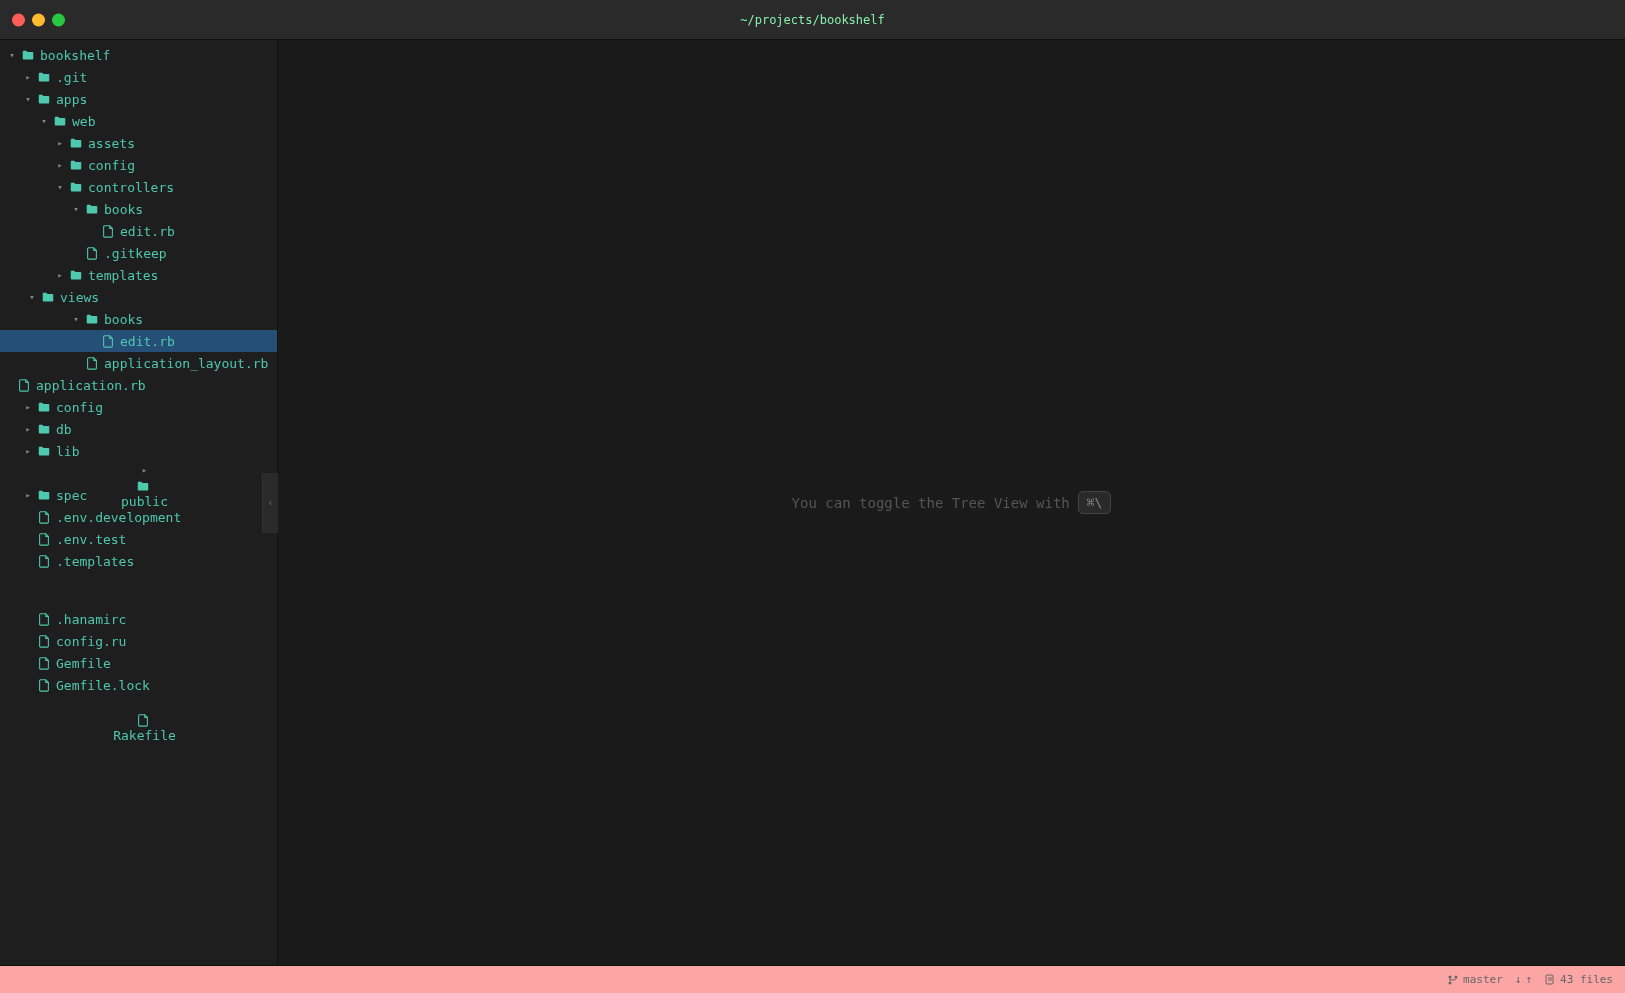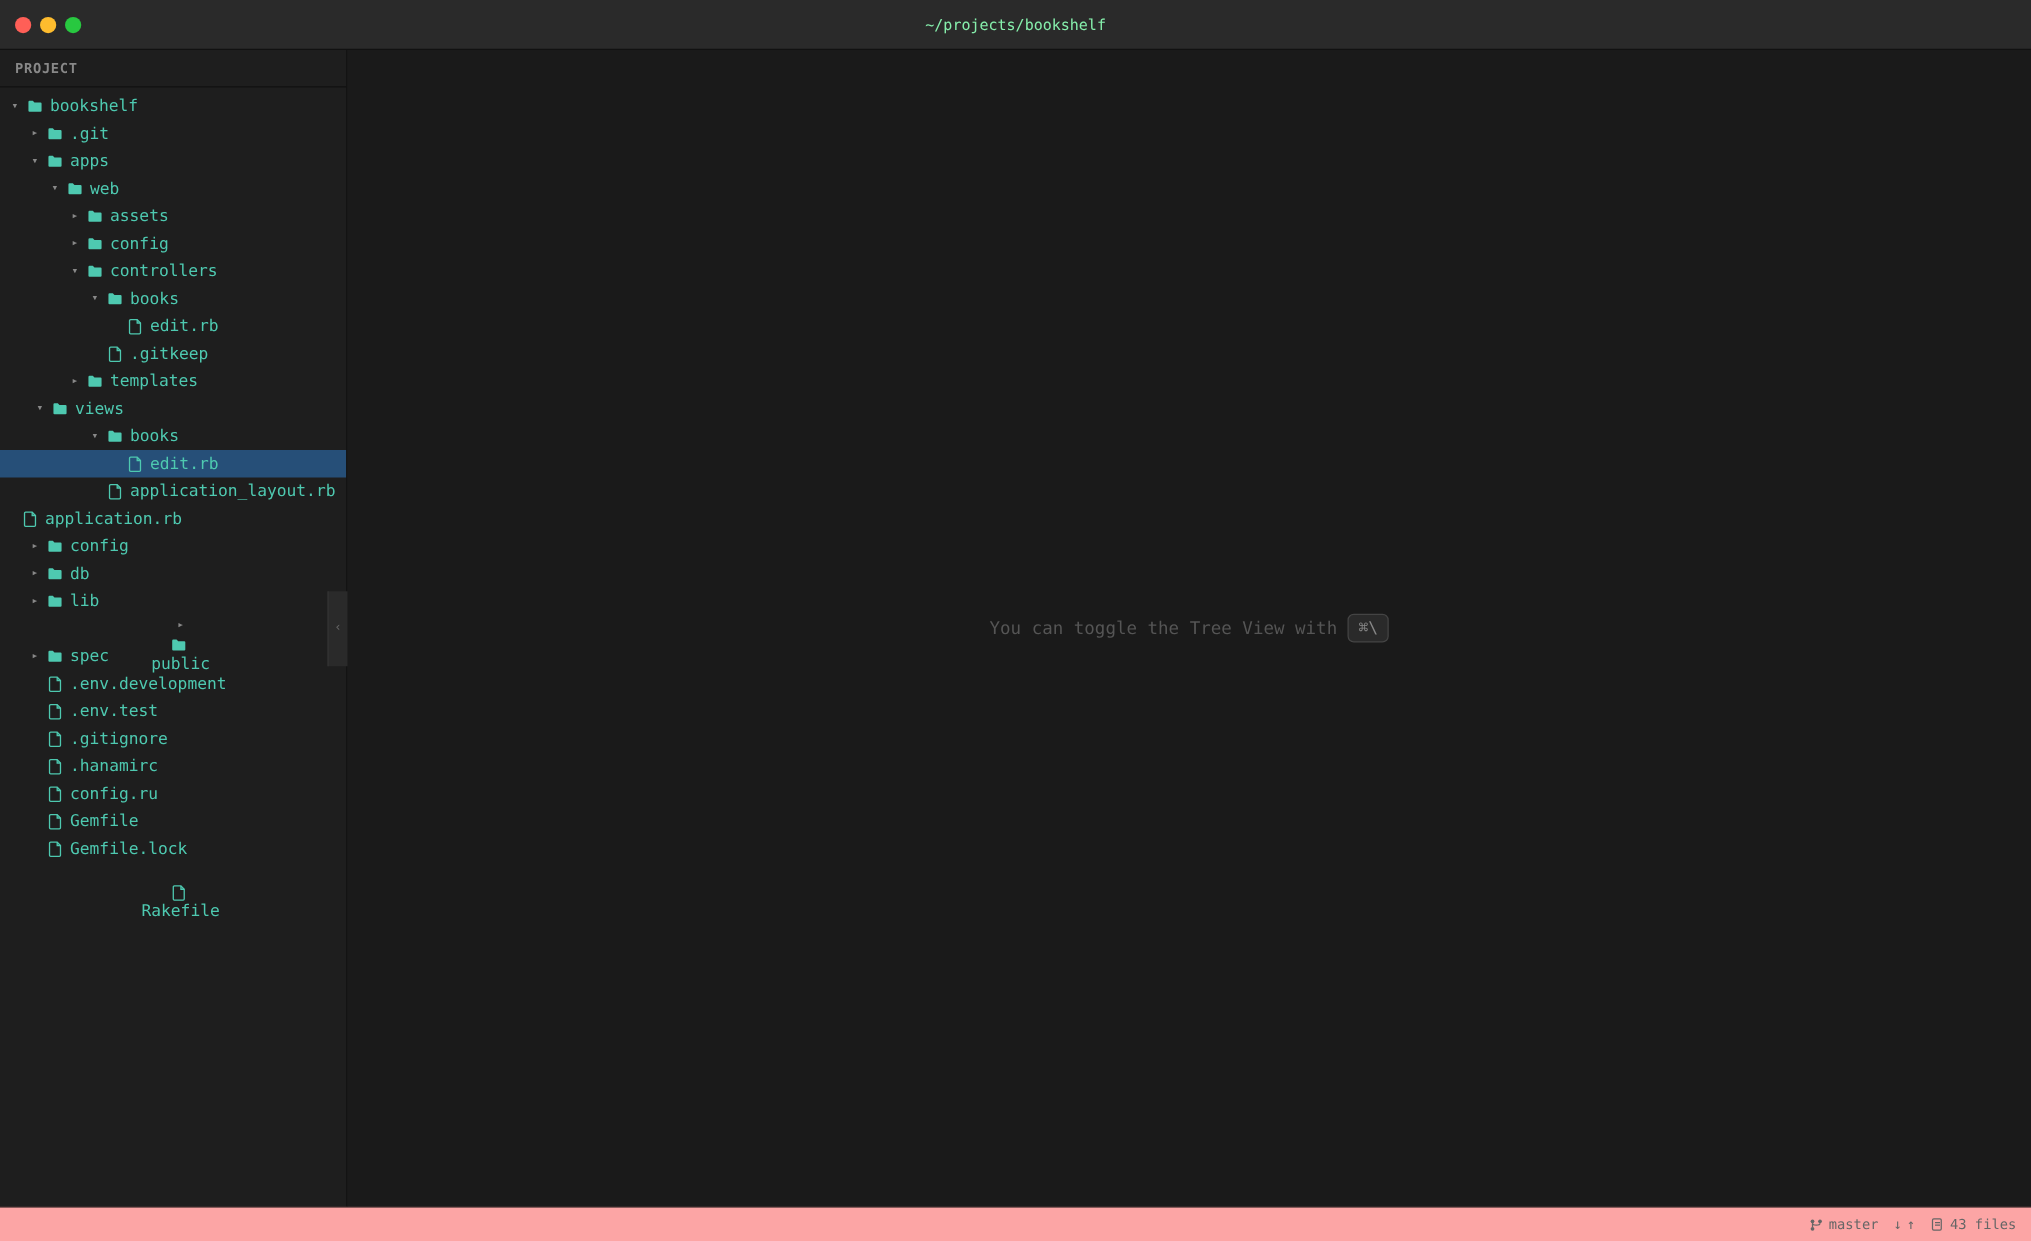--- a/index.html
+++ b/index.html
@@ -211,21 +211,20 @@
     <div class="traffic-light tl-close"></div>
     <div class="traffic-light tl-min"></div>
     <div class="traffic-light tl-max"></div>
   </div>
   <span class="titlebar-text">~/projects/bookshelf</span>
 </div>
 
 <div class="main-layout">
 
   <div class="sidebar">
-    <div class="sidebar-header">Project</div>
     <div class="tree" id="tree-container">
     <div class="tree-item" style="padding-left: 4px;">
           <span class="chevron open"></span>
           <span class="folder-icon">
             <svg viewBox="0 0 16 16" xmlns="http://www.w3.org/2000/svg">
     <path d="M2 4a1 1 0 011-1h3l1.5 1.5H13a1 1 0 011 1V12a1 1 0 01-1 1H3a1 1 0 01-1-1V4z" fill="#4ec9b0"></path>
   </svg>
           </span>
           <span class="item-label">bookshelf</span>
         </div>
@@ -435,23 +434,23 @@
           <span class="item-label">.env.test</span>
         </div>
         <div class="tree-item" style="padding-left: 20px;">
           <span class="chevron empty"></span>
           <span class="file-icon">
             <svg viewBox="0 0 16 16" xmlns="http://www.w3.org/2000/svg">
     <path d="M4 2h6l3 3v9a1 1 0 01-1 1H4a1 1 0 01-1-1V3a1 1 0 011-1z" fill="none" stroke="#4ec9b0" stroke-width="1.2"></path>
     <path d="M10 2v3h3" fill="none" stroke="#4ec9b0" stroke-width="1.2"></path>
   </svg>
           </span>
-          <span class="item-label">.gitignore</span>
-        </div>
-        <div class="tree-item" style="padding-left: 20px;">
+          <span class="item-label">.templates</span>
+        </div>
+        <div class="tree-item" style="padding-left: 20px; margin-top: 36px;">
           <span class="chevron empty"></span>
           <span class="file-icon">
             <svg viewBox="0 0 16 16" xmlns="http://www.w3.org/2000/svg">
     <path d="M4 2h6l3 3v9a1 1 0 01-1 1H4a1 1 0 01-1-1V3a1 1 0 011-1z" fill="none" stroke="#4ec9b0" stroke-width="1.2"></path>
     <path d="M10 2v3h3" fill="none" stroke="#4ec9b0" stroke-width="1.2"></path>
   </svg>
           </span>
           <span class="item-label">.hanamirc</span>
         </div>
         <div class="tree-item" style="padding-left: 20px;">

